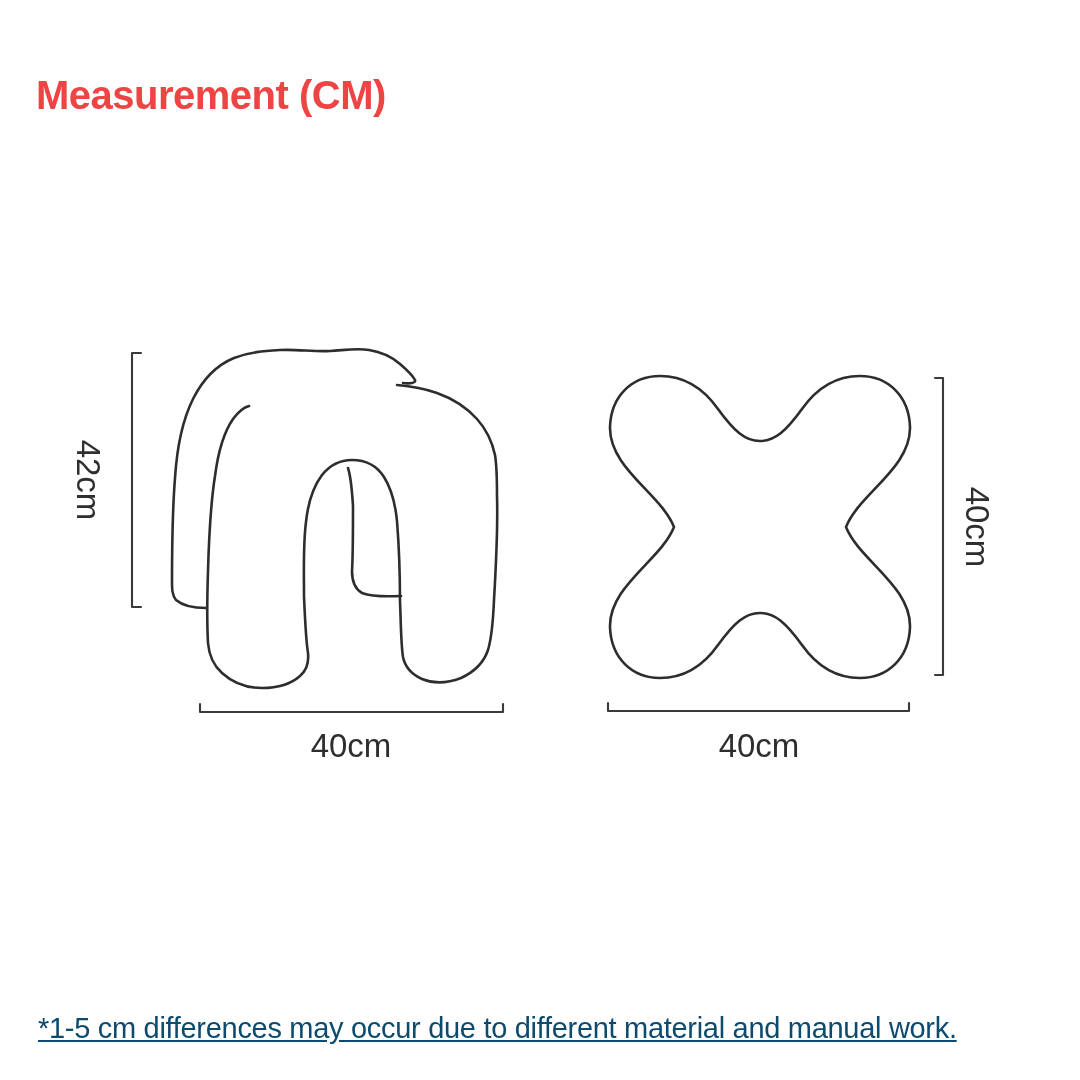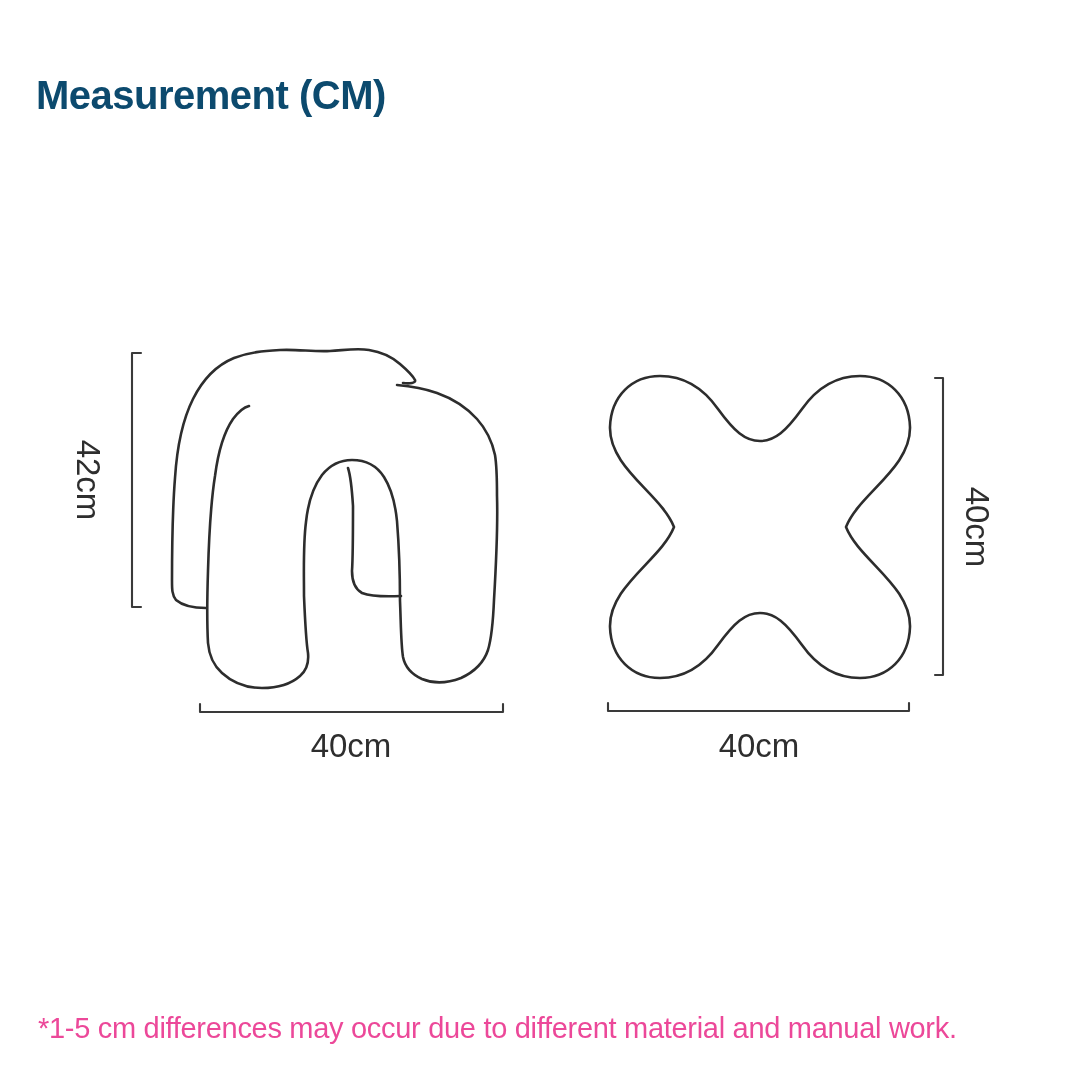--- a/index.html
+++ b/index.html
@@ -11,21 +11,21 @@
     overflow: hidden;
     font-family: "Liberation Sans", sans-serif;
   }
   .page-title {
     position: absolute;
     left: 36px;
     top: 46px;
     font-size: 40px;
     font-weight: 700;
     letter-spacing: -0.5px;
-    color: #0c4a6e;
+    color: #ef4444;
     white-space: nowrap;
   }
   #diagram-svg {
     position: absolute;
     left: 0; top: 0;
     width: 1080px; height: 1080px;
   }
   .art {
     fill: none;
     stroke: #2d2d2d;
@@ -48,23 +48,24 @@
     transform: translate(-50%, -50%);
   }
   .dim-label.vertical {
     transform: translate(-50%, -50%) rotate(90deg);
   }
   .footnote {
     position: absolute;
     left: 38px;
     top: 1012px;
     font-size: 29px;
-    color: #ec4899;
+    color: #0c4a6e;
     letter-spacing: -0.3px;
     white-space: nowrap;
+    text-decoration: underline;
   }
 </style>
 </head>
 <body>
 
 <div id="canvas">
 
   <h1 class="page-title">Measurement (CM)</h1>
 
   <svg id="diagram-svg" viewBox="0 0 1080 1080" xmlns="http://www.w3.org/2000/svg">

